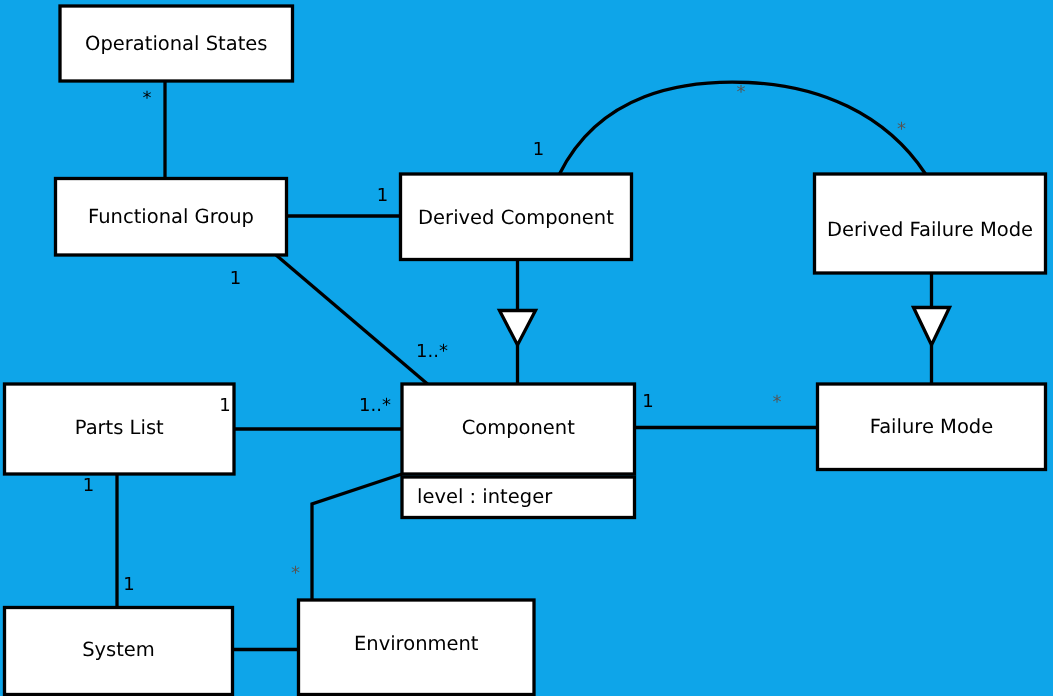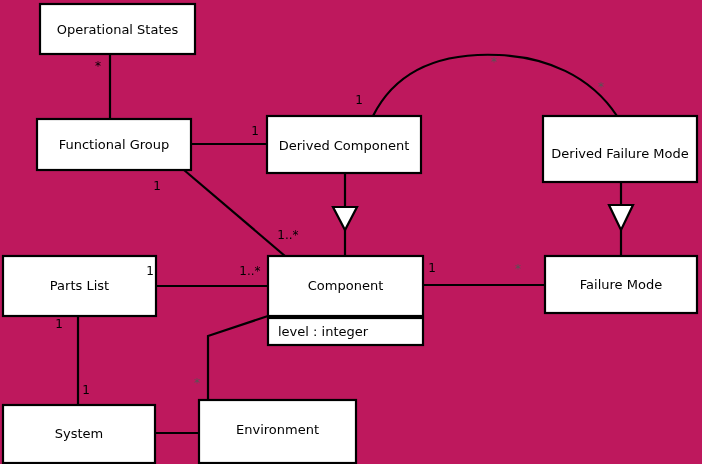--- a/index.html
+++ b/index.html
@@ -4,21 +4,21 @@
 <style>
   html, body {
     margin: 0;
     padding: 0;
     background: #ffffff;
   }
   #diagram-root {
     position: relative;
     width: 702px;
     height: 464px;
-    background: #be185d;
+    background: #0ea5e9;
     font-family: "DejaVu Sans", sans-serif;
     overflow: hidden;
   }
   svg#uml-canvas {
     position: absolute;
     left: 0;
     top: 0;
     width: 702px;
     height: 464px;
     display: block;

